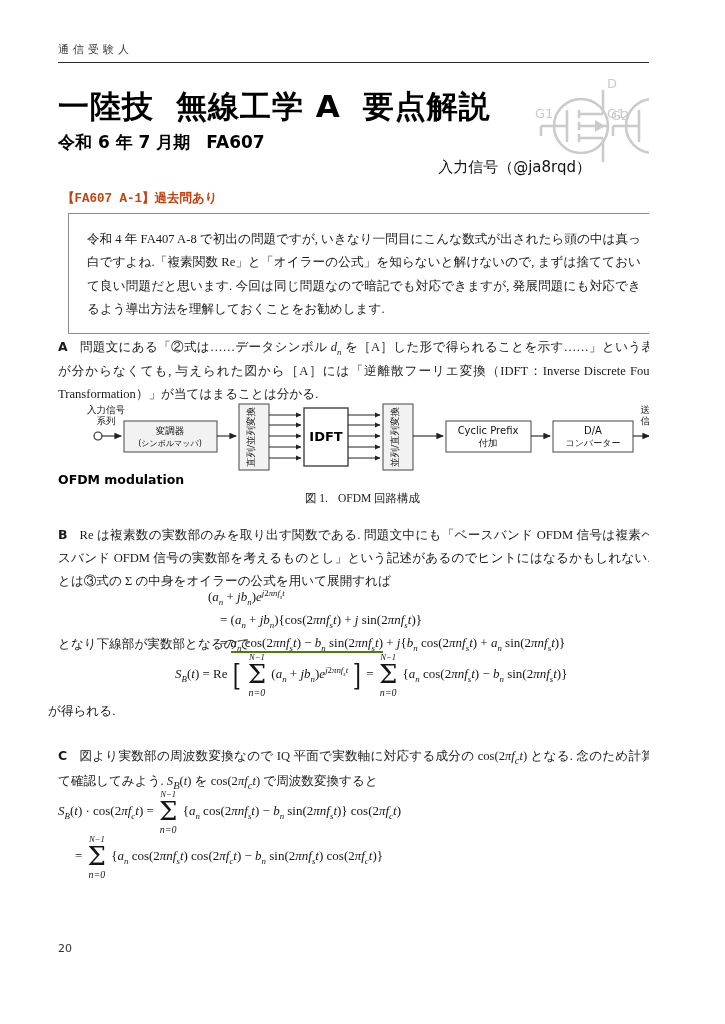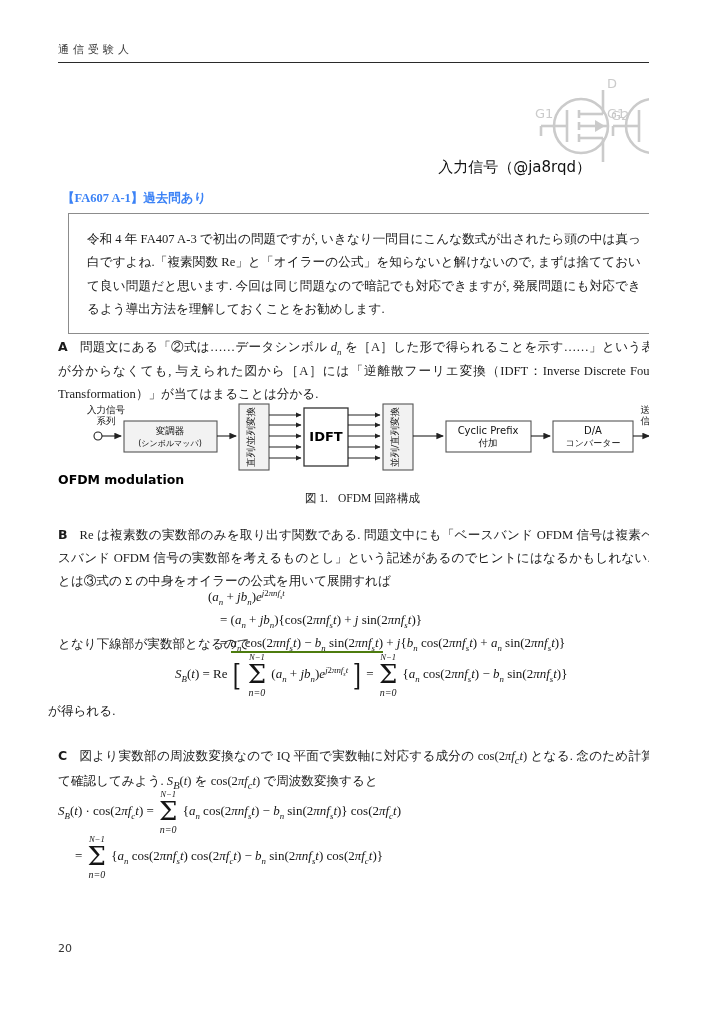--- a/index.html
+++ b/index.html
@@ -80,24 +80,24 @@
     font-size: 15px;
     color: #111;
     white-space: nowrap;
   }
 
   
   .q-heading {
     position: absolute;
     left: 62px;
     top: 190px;
-    font-family: Liberation Serif, serif;
+    font-family: Liberation Mono, monospace;
     font-weight: bold;
     font-size: 12.5px;
-    color: #3b82f6;
+    color: #c2410c;
     white-space: nowrap;
   }
 
   
   .notebox {
     position: absolute;
     left: 68px;
     top: 213px;
     width: 592px;
     box-sizing: border-box;
@@ -285,28 +285,30 @@
         <line x1="34" y1="52" x2="8" y2="52"></line>
         <line x1="8" y1="52" x2="8" y2="62"></line>
       </g>
       <polygon points="62,46 62,58 72,52" fill="#cbcbcb"></polygon>
       <text x="74" y="14" font-family="DejaVu Sans, sans-serif" font-size="13" fill="#cbcbcb">D</text>
       <text x="2" y="44" font-family="DejaVu Sans, sans-serif" font-size="13" fill="#cbcbcb">G1</text>
       <text x="78" y="46" font-family="DejaVu Sans, sans-serif" font-size="13" fill="#cbcbcb">G2</text>
     </svg>
   </div>
 
-
+  <div class="title"><span>一陸技</span><span class="gap"></span><span>無線工学 A</span><span class="gap"></span><span>要点解説</span></div>
+
+  <div class="subtitle"><span>令和 6 年 7 月期</span><span class="gap"></span><span>FA607</span></div>
 
   <div class="author">入力信号（@ja8rqd）</div>
 
   <div class="q-heading">【FA607 A-1】過去問あり</div>
 
   <div class="notebox">
-    <p>令和 4 年 FA407 A-3 で初出の問題ですが, いきなり一問目にこんな数式が出されたら頭の中は真っ白ですよね.「複素関数 Re」と「オイラーの公式」を知らないと解けないので, まずは捨てておいて良い問題だと思います. 今回は同じ問題なので暗記でも対応できますが, 発展問題にも対応できるよう導出方法を理解しておくことをお勧めします.</p>
+    <p>令和 4 年 FA407 A-8 で初出の問題ですが, いきなり一問目にこんな数式が出されたら頭の中は真っ白ですよね.「複素関数 Re」と「オイラーの公式」を知らないと解けないので, まずは捨てておいて良い問題だと思います. 今回は同じ問題なので暗記でも対応できますが, 発展問題にも対応できるよう導出方法を理解しておくことをお勧めします.</p>
   </div>
 
   <div class="para para-a">
     <span class="mark">A</span><span>問題文にある「②式は……データシンボル </span><i class="m">d</i><sub style="font-style:italic;font-size:0.7em">n</sub><span> を［A］した形で得られることを示す……」という表現が分からなくても, 与えられた図から［A］には「逆離散フーリエ変換（IDFT：Inverse Discrete Fourier Transformation）」が当てはまることは分かる.</span>
   </div>
 
   <div class="figure">
     <svg class="fig-canvas" viewBox="0 0 609 70">
       <defs>
         <marker id="ah" markerWidth="7" markerHeight="7" refX="6" refY="3" orient="auto">

